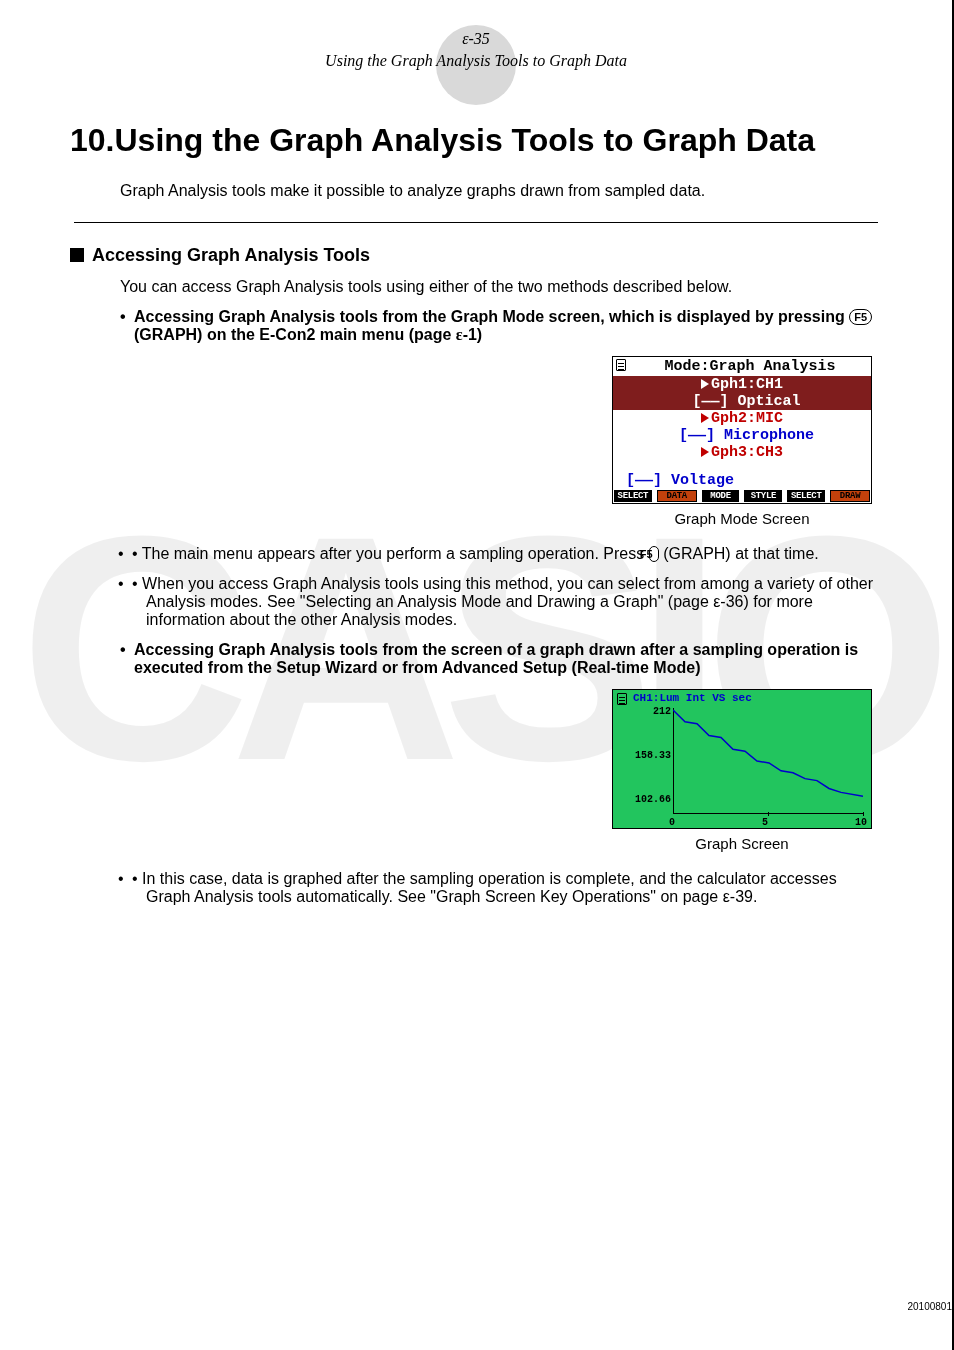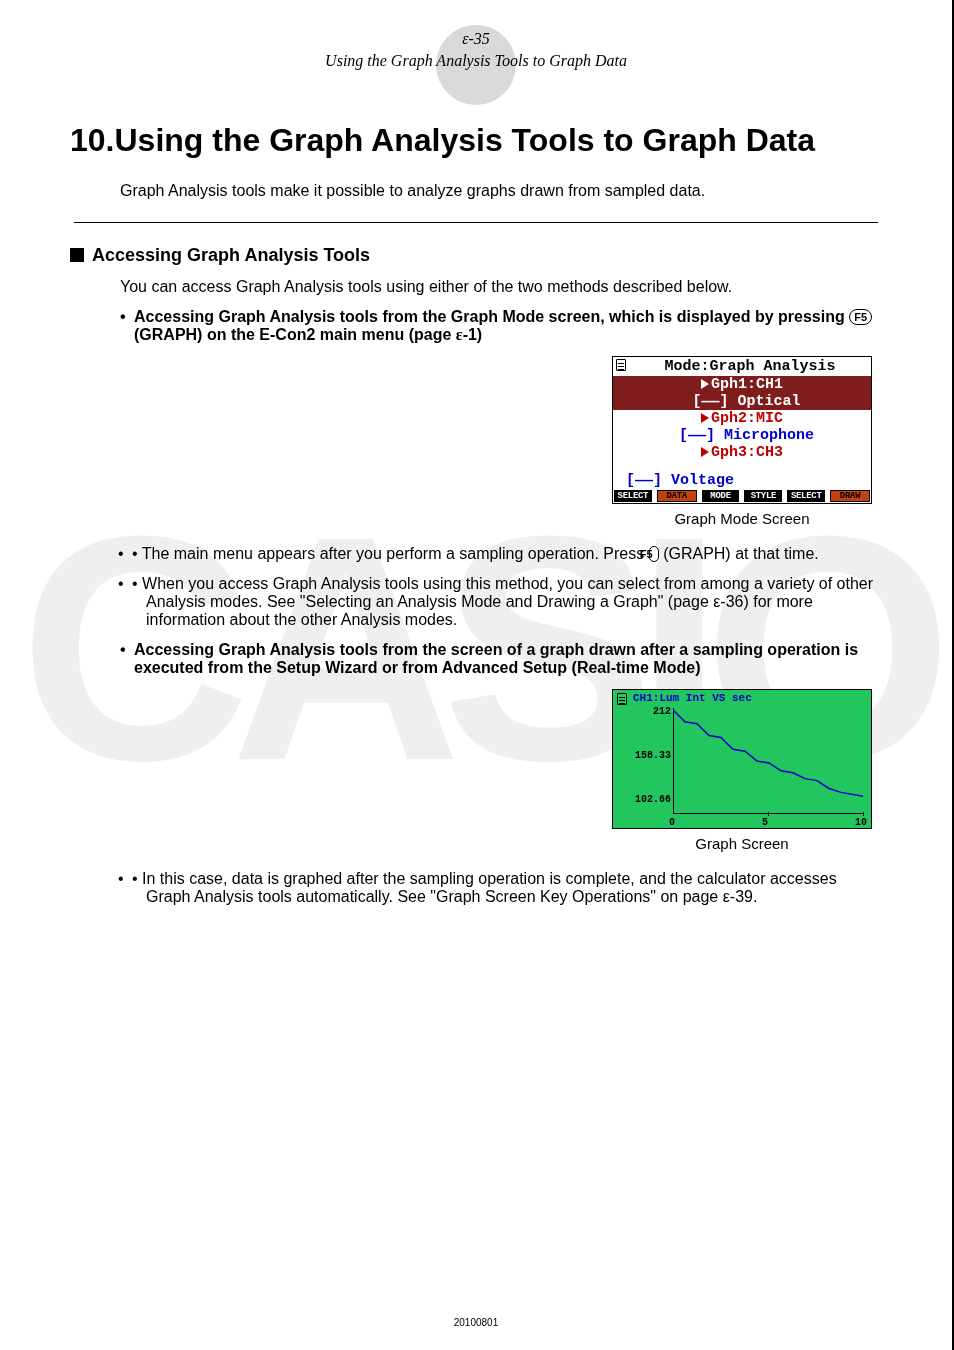--- a/index.html
+++ b/index.html
@@ -115,21 +115,21 @@
   .g-icon { position: absolute; top: 3px; left: 4px; width: 10px; height: 12px; border: 1px solid #000; border-radius: 1px; }
   .g-icon::after { content:""; position:absolute; left:1px; right:1px; top:3px; height:1px; background:#000; box-shadow: 0 3px 0 #000, 0 6px 0 #000; }
   .g-title { position:absolute; top:2px; left:20px; color:#0000cc; font-size:11px; font-weight:bold; }
   .g-axes { position:absolute; left:60px; right:8px; top:18px; bottom:14px; }
   .g-yaxis { position:absolute; left:0; top:0; bottom:0; width:1px; background:#000; }
   .g-xaxis { position:absolute; left:0; right:0; bottom:0; height:1px; background:#000; }
   .g-ylabel { position:absolute; right: calc(100% - 58px); font-size:10px; font-weight:bold; }
   .g-xtlabel { position:absolute; font-size:10px; font-weight:bold; }
   .g-tick { position:absolute; width:1px; height:4px; background:#000; bottom:-2px; }
   svg.dataline { position:absolute; left:0; top:0; width:100%; height:100%; }
-  .footer-date { position:absolute; bottom: 22px; left:0; right:0; text-align:center; font-size:10px; }
+  .footer-date { position:absolute; bottom: 38px; left:0; right:0; text-align:right; font-size:10px; }
   .hang { text-indent: -14px; padding-left: 28px; margin-left: 62px; }
 </style>
 </head>
 <body>
 
 <div class="page">
 
   <div class="watermark">CASIO</div>
 
   <div class="header-area">

